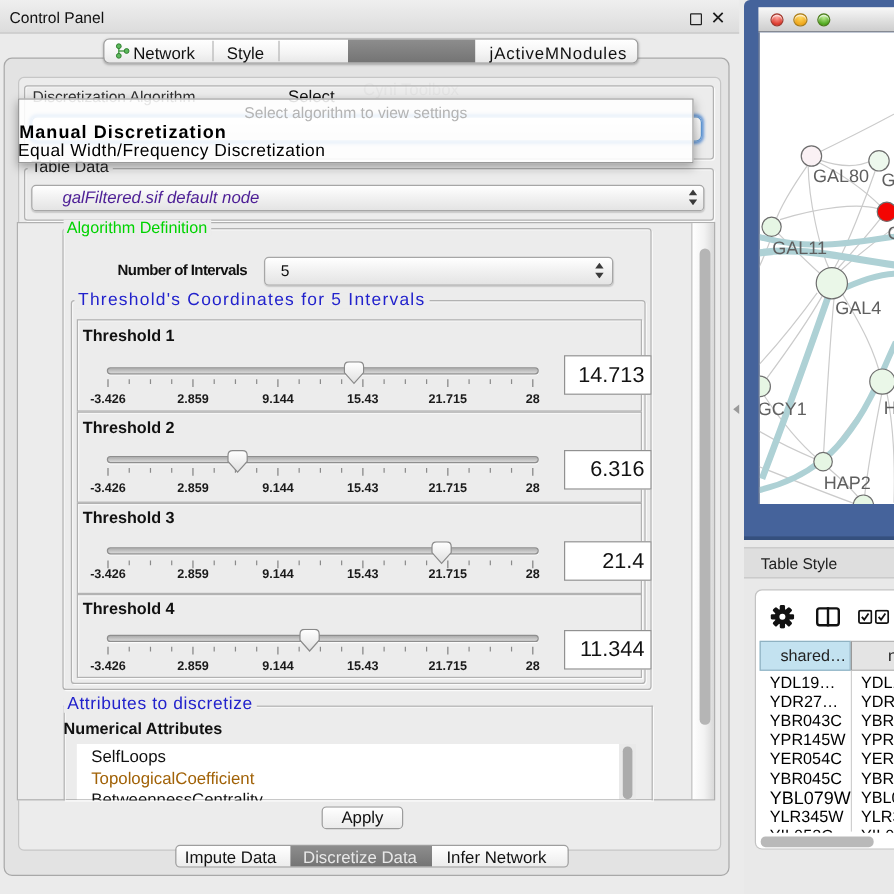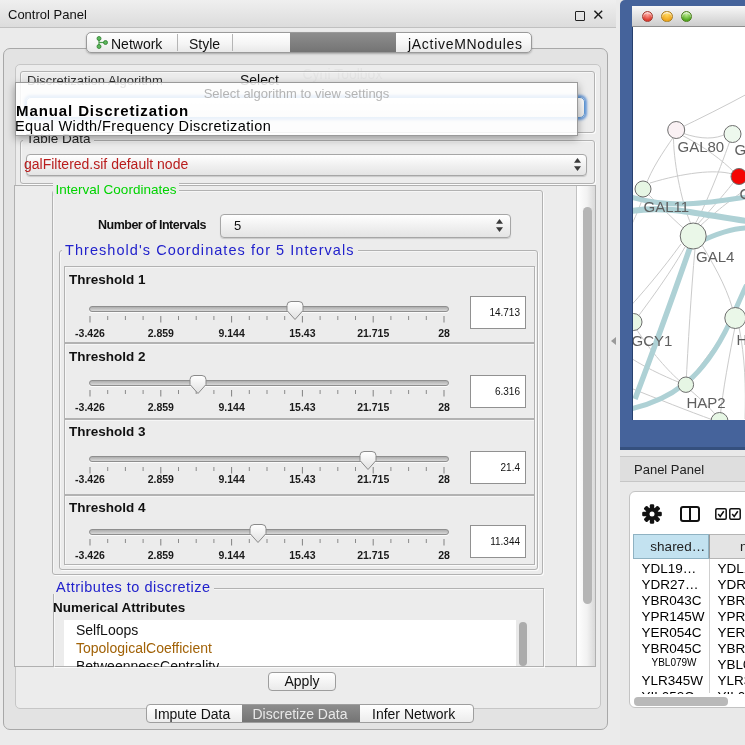--- a/index.html
+++ b/index.html
@@ -1,22 +1,22 @@
 <!DOCTYPE html>
 <html><head><meta charset="utf-8"><style>
 html,body{margin:0;padding:0;}
 body{width:745px;height:745px;position:relative;overflow:hidden;
  font-family:"Liberation Sans",sans-serif;background:#ebebeb;}
 .abs{position:absolute;}
 .etch{border:1px solid #b2b2b2;box-shadow:inset 1px 1px 0 rgba(255,255,255,.55),1px 1px 0 rgba(255,255,255,.8);}
 .gtitle{position:absolute;font-size:13px;line-height:13px;padding:0 3px;background:#ececec;}
 .combo{position:absolute;border:1px solid #a6a6a6;border-radius:4px;
  background:linear-gradient(#ffffff,#f2f2f2 45%,#e4e4e4);box-shadow:0 1px 1px rgba(0,0,0,.15);}
-.fld{position:absolute;width:56px;height:33px;background:#fff;border:1px solid #919191;
- box-sizing:border-box;font-size:10px;text-align:right;line-height:31px;padding-right:5px;color:#111;}
+.fld{position:absolute;width:73px;height:33px;background:#fff;border:1px solid #919191;
+ box-sizing:border-box;font-size:18px;text-align:right;line-height:31px;padding-right:5px;color:#111;}
 .blab{position:absolute;font-size:10.5px;font-weight:bold;color:#1a1a1a;transform:translateX(-50%);white-space:nowrap;}
 </style></head><body>
 
 <div class="abs" style="left:0;top:0;width:620px;height:745px;background:#ebebeb;"></div>
 <div class="abs" style="left:0;top:0;width:616px;height:27px;background:linear-gradient(#efefef,#dcdcdc);border-bottom:1px solid #c0c0c0;"></div>
 <div class="abs" style="left:8px;top:7px;font-size:13px;color:#111;text-align:center;">Control Panel</div>
 <div class="abs" style="left:575px;top:11px;width:8px;height:8px;border:1.5px solid #222;border-radius:1px;"></div>
 <div class="abs" style="left:592px;top:6px;font-size:15px;color:#1a1a1a;">✕</div>
 <div class="abs" style="left:3px;top:48px;width:605px;height:682px;background:#e3e3e3;border:1px solid #a8a8a8;border-radius:7px;box-sizing:border-box;"></div>
 <div class="abs" style="left:15px;top:64px;width:586px;height:645px;background:#ececec;border:1px solid #c6c6c6;border-radius:5px;box-sizing:border-box;"></div>
@@ -35,30 +35,30 @@
 <circle cx="4" cy="3.5" r="2" fill="#5cb85c" stroke="#2d7d2d" stroke-width="0.8"></circle>
 <circle cx="4" cy="11.5" r="2" fill="#5cb85c" stroke="#2d7d2d" stroke-width="0.8"></circle>
 <circle cx="10.5" cy="7.5" r="2" fill="#5cb85c" stroke="#2d7d2d" stroke-width="0.8"></circle>
 </svg>
 <div class="abs etch" style="left:20px;top:71px;width:573px;height:60px;border-radius:3px;"></div>
 <div class="gtitle" style="left:24px;top:74px;color:#333;background:transparent;">Discretization Algorithm</div>
 <div class="abs" style="left:26px;top:97px;width:559px;height:21px;border-radius:5px;background:linear-gradient(#ffffff,#e9e9e9);border:1.5px solid #5f97d3;box-shadow:0 0 2.5px 1.5px rgba(90,145,215,.9);box-sizing:border-box;"></div>
 <div class="abs etch" style="left:20px;top:140px;width:573px;height:42px;border-radius:3px;"></div>
 <div class="gtitle" style="left:23px;top:132px;color:#222;font-size:13.5px;">Table Data</div>
 <div class="combo" style="left:26px;top:154px;width:559px;height:20px;"></div>
-<div class="abs" style="left:24px;top:156px;font-size:14px;color:#b91c1c;">galFiltered.sif default node</div>
+<div class="abs" style="left:52px;top:156px;font-size:14px;color:#4c1d95;font-style:italic;">galFiltered.sif default node</div>
 <svg class="abs" style="left:572.5px;top:158px;" width="9" height="13" viewBox="0 0 9 13">
 <path d="M4.5 0 L8 4.7 L1 4.7 Z" fill="#3a3a3a"></path>
     <path d="M4.5 13 L8 8.3 L1 8.3 Z" fill="#3a3a3a"></path>
   </svg>
 <div class="abs" style="left:14px;top:185px;width:582px;height:482px;border:1px solid #b0b0b0;background:#ececec;box-sizing:border-box;"></div>
 <div class="abs" style="left:576px;top:186px;width:19px;height:480px;background:linear-gradient(90deg,#ffffff,#f2f2f2 55%,#d9d9d9);border-left:1px solid #c2c2c2;box-sizing:border-box;"></div>
 <div class="abs" style="left:582.5px;top:207px;width:9px;height:397px;border-radius:4.5px;background:#b5b5b5;"></div>
 <div class="abs etch" style="left:52px;top:190px;width:489px;height:383px;border-radius:3px;"></div>
-<div class="gtitle" style="left:52.6px;top:182.5px;color:#00d300;font-size:13.5px;">Interval Coordinates</div>
+<div class="gtitle" style="left:52.6px;top:182.5px;color:#00d300;font-size:13.5px;">Algorithm Definition</div>
 <div class="abs" style="left:98px;top:218px;font-size:12.5px;letter-spacing:-0.5px;font-weight:bold;color:#111;">Number of Intervals</div>
 <div class="combo" style="left:220px;top:214px;width:289px;height:22px;"></div>
 <div class="abs" style="left:234px;top:218px;font-size:13px;color:#111;">5</div>
 <svg class="abs" style="left:495px;top:218.5px;" width="9" height="13" viewBox="0 0 9 13">
 <path d="M4.5 0 L8 4.7 L1 4.7 Z" fill="#3a3a3a"></path>
     <path d="M4.5 13 L8 8.3 L1 8.3 Z" fill="#3a3a3a"></path>
   </svg>
 <div class="abs etch" style="left:59px;top:250px;width:477px;height:318px;border-radius:3px;"></div>
 <div class="gtitle" style="left:62px;top:243.5px;color:#2222cc;font-size:14.5px;letter-spacing:1.05px;">Threshold's Coordinates for 5 Intervals</div>
 <div class="abs etch" style="left:63.5px;top:266.0px;width:469px;height:75.0px;"></div>
@@ -307,21 +307,21 @@
 <text x="101.5" y="127.6">G.</text>
 <text x="106.5" y="172">CD</text>
 <text x="10.5" y="184.5">GAL11</text>
 <text x="63" y="235">GAL4</text>
 <text x="-1.5" y="318.5">GCY1</text>
 <text x="103.5" y="318">H</text>
 <text x="53.5" y="380.6">HAP2</text>
 </g>
 </svg></div>
 <div class="abs" style="left:620px;top:455.5px;width:125px;height:26.5px;background:#dedede;border-top:1px solid #c6c6c6;border-bottom:1px solid #c6c6c6;box-sizing:border-box;"></div>
-<div class="abs" style="left:634px;top:462px;font-size:13px;color:#222;">Panel Panel</div>
+<div class="abs" style="left:634px;top:462px;font-size:13px;color:#222;">Table Style</div>
 <div class="abs" style="left:628.5px;top:491px;width:120px;height:217px;background:#fff;border:1px solid #c3c3c3;border-radius:6px 0 0 6px;box-sizing:border-box;"></div>
 <svg class="abs" style="left:642px;top:504px;" width="20" height="20" viewBox="0 0 20 20">
 <g transform="translate(10,10)">
       <g fill="#111">
 <rect x="-2.2" y="-9.8" width="4.4" height="5" rx="1.2"></rect>
         <rect x="-2.2" y="4.8" width="4.4" height="5" rx="1.2"></rect>
 <rect x="-9.8" y="-2.2" width="5" height="4.4" rx="1.2"></rect>
         <rect x="4.8" y="-2.2" width="5" height="4.4" rx="1.2"></rect>
 <g transform="rotate(45)">
           <rect x="-2.2" y="-9.8" width="4.4" height="5" rx="1.2"></rect>
@@ -353,20 +353,20 @@
 <div class="abs" style="left:12px;top:17.6px;font-size:13.5px;color:#000;">YDR27…</div>
 <div class="abs" style="left:88px;top:17.6px;font-size:13.5px;color:#000;">YDR2</div>
 <div class="abs" style="left:12px;top:33.7px;font-size:13.5px;color:#000;">YBR043C</div>
 <div class="abs" style="left:88px;top:33.7px;font-size:13.5px;color:#000;">YBR0</div>
 <div class="abs" style="left:12px;top:49.800000000000004px;font-size:13.5px;color:#000;">YPR145W</div>
 <div class="abs" style="left:88px;top:49.800000000000004px;font-size:13.5px;color:#000;">YPR1</div>
 <div class="abs" style="left:12px;top:65.9px;font-size:13.5px;color:#000;">YER054C</div>
 <div class="abs" style="left:88px;top:65.9px;font-size:13.5px;color:#000;">YER0</div>
 <div class="abs" style="left:12px;top:82.0px;font-size:13.5px;color:#000;">YBR045C</div>
 <div class="abs" style="left:88px;top:82.0px;font-size:13.5px;color:#000;">YBR0</div>
-<div class="abs" style="left:12px;top:98.10000000000001px;font-size:10px;color:#000;margin-left:10px;">YBL079W</div>
+<div class="abs" style="left:12px;top:98.10000000000001px;font-size:15px;color:#000;">YBL079W</div>
 <div class="abs" style="left:88px;top:98.10000000000001px;font-size:13.5px;color:#000;">YBL0</div>
 <div class="abs" style="left:12px;top:114.20000000000002px;font-size:13.5px;color:#000;">YLR345W</div>
 <div class="abs" style="left:88px;top:114.20000000000002px;font-size:13.5px;color:#000;">YLR3</div>
 <div class="abs" style="left:12px;top:130.3px;font-size:13.5px;color:#000;">YIL052C</div>
 <div class="abs" style="left:88px;top:130.3px;font-size:13.5px;color:#000;">YIL0</div>
 </div>
 <div class="abs" style="left:708.5px;top:559px;width:1px;height:134px;background:#cfcfcf;"></div>
 <div class="abs" style="left:634px;top:697px;width:94px;height:8.5px;border-radius:4px;background:#b9b9b9;"></div>
 </body></html>

